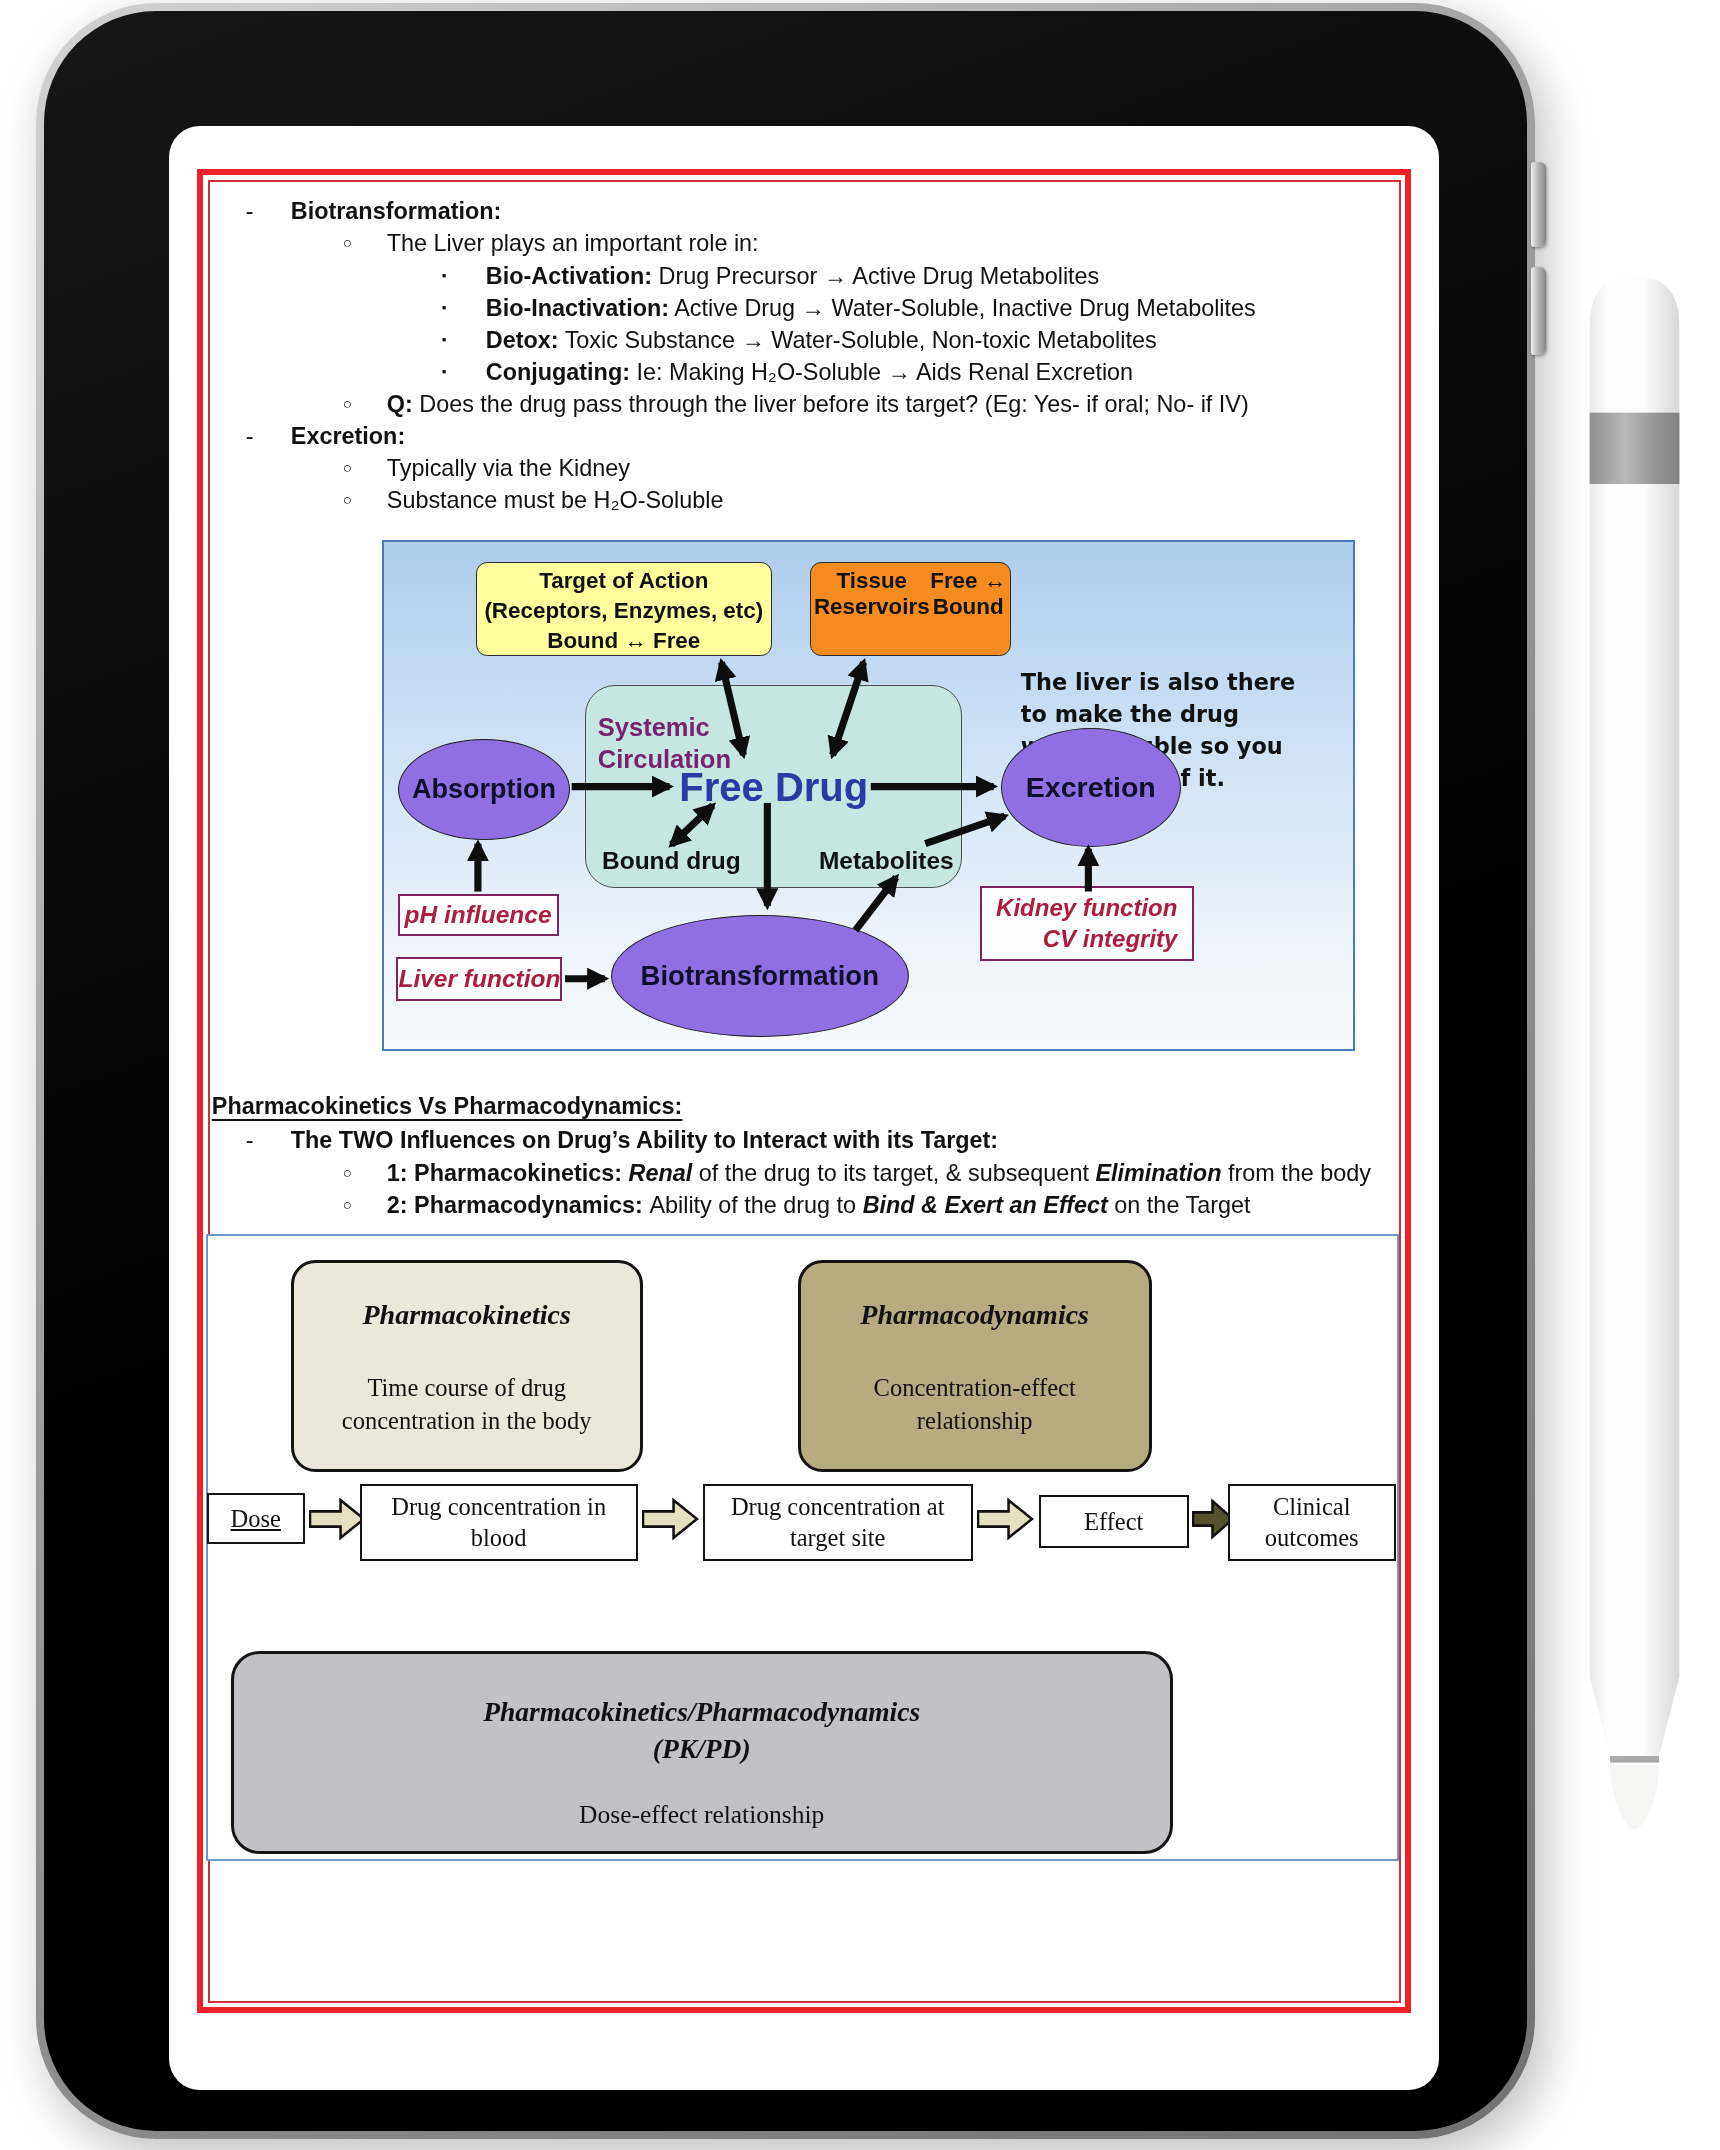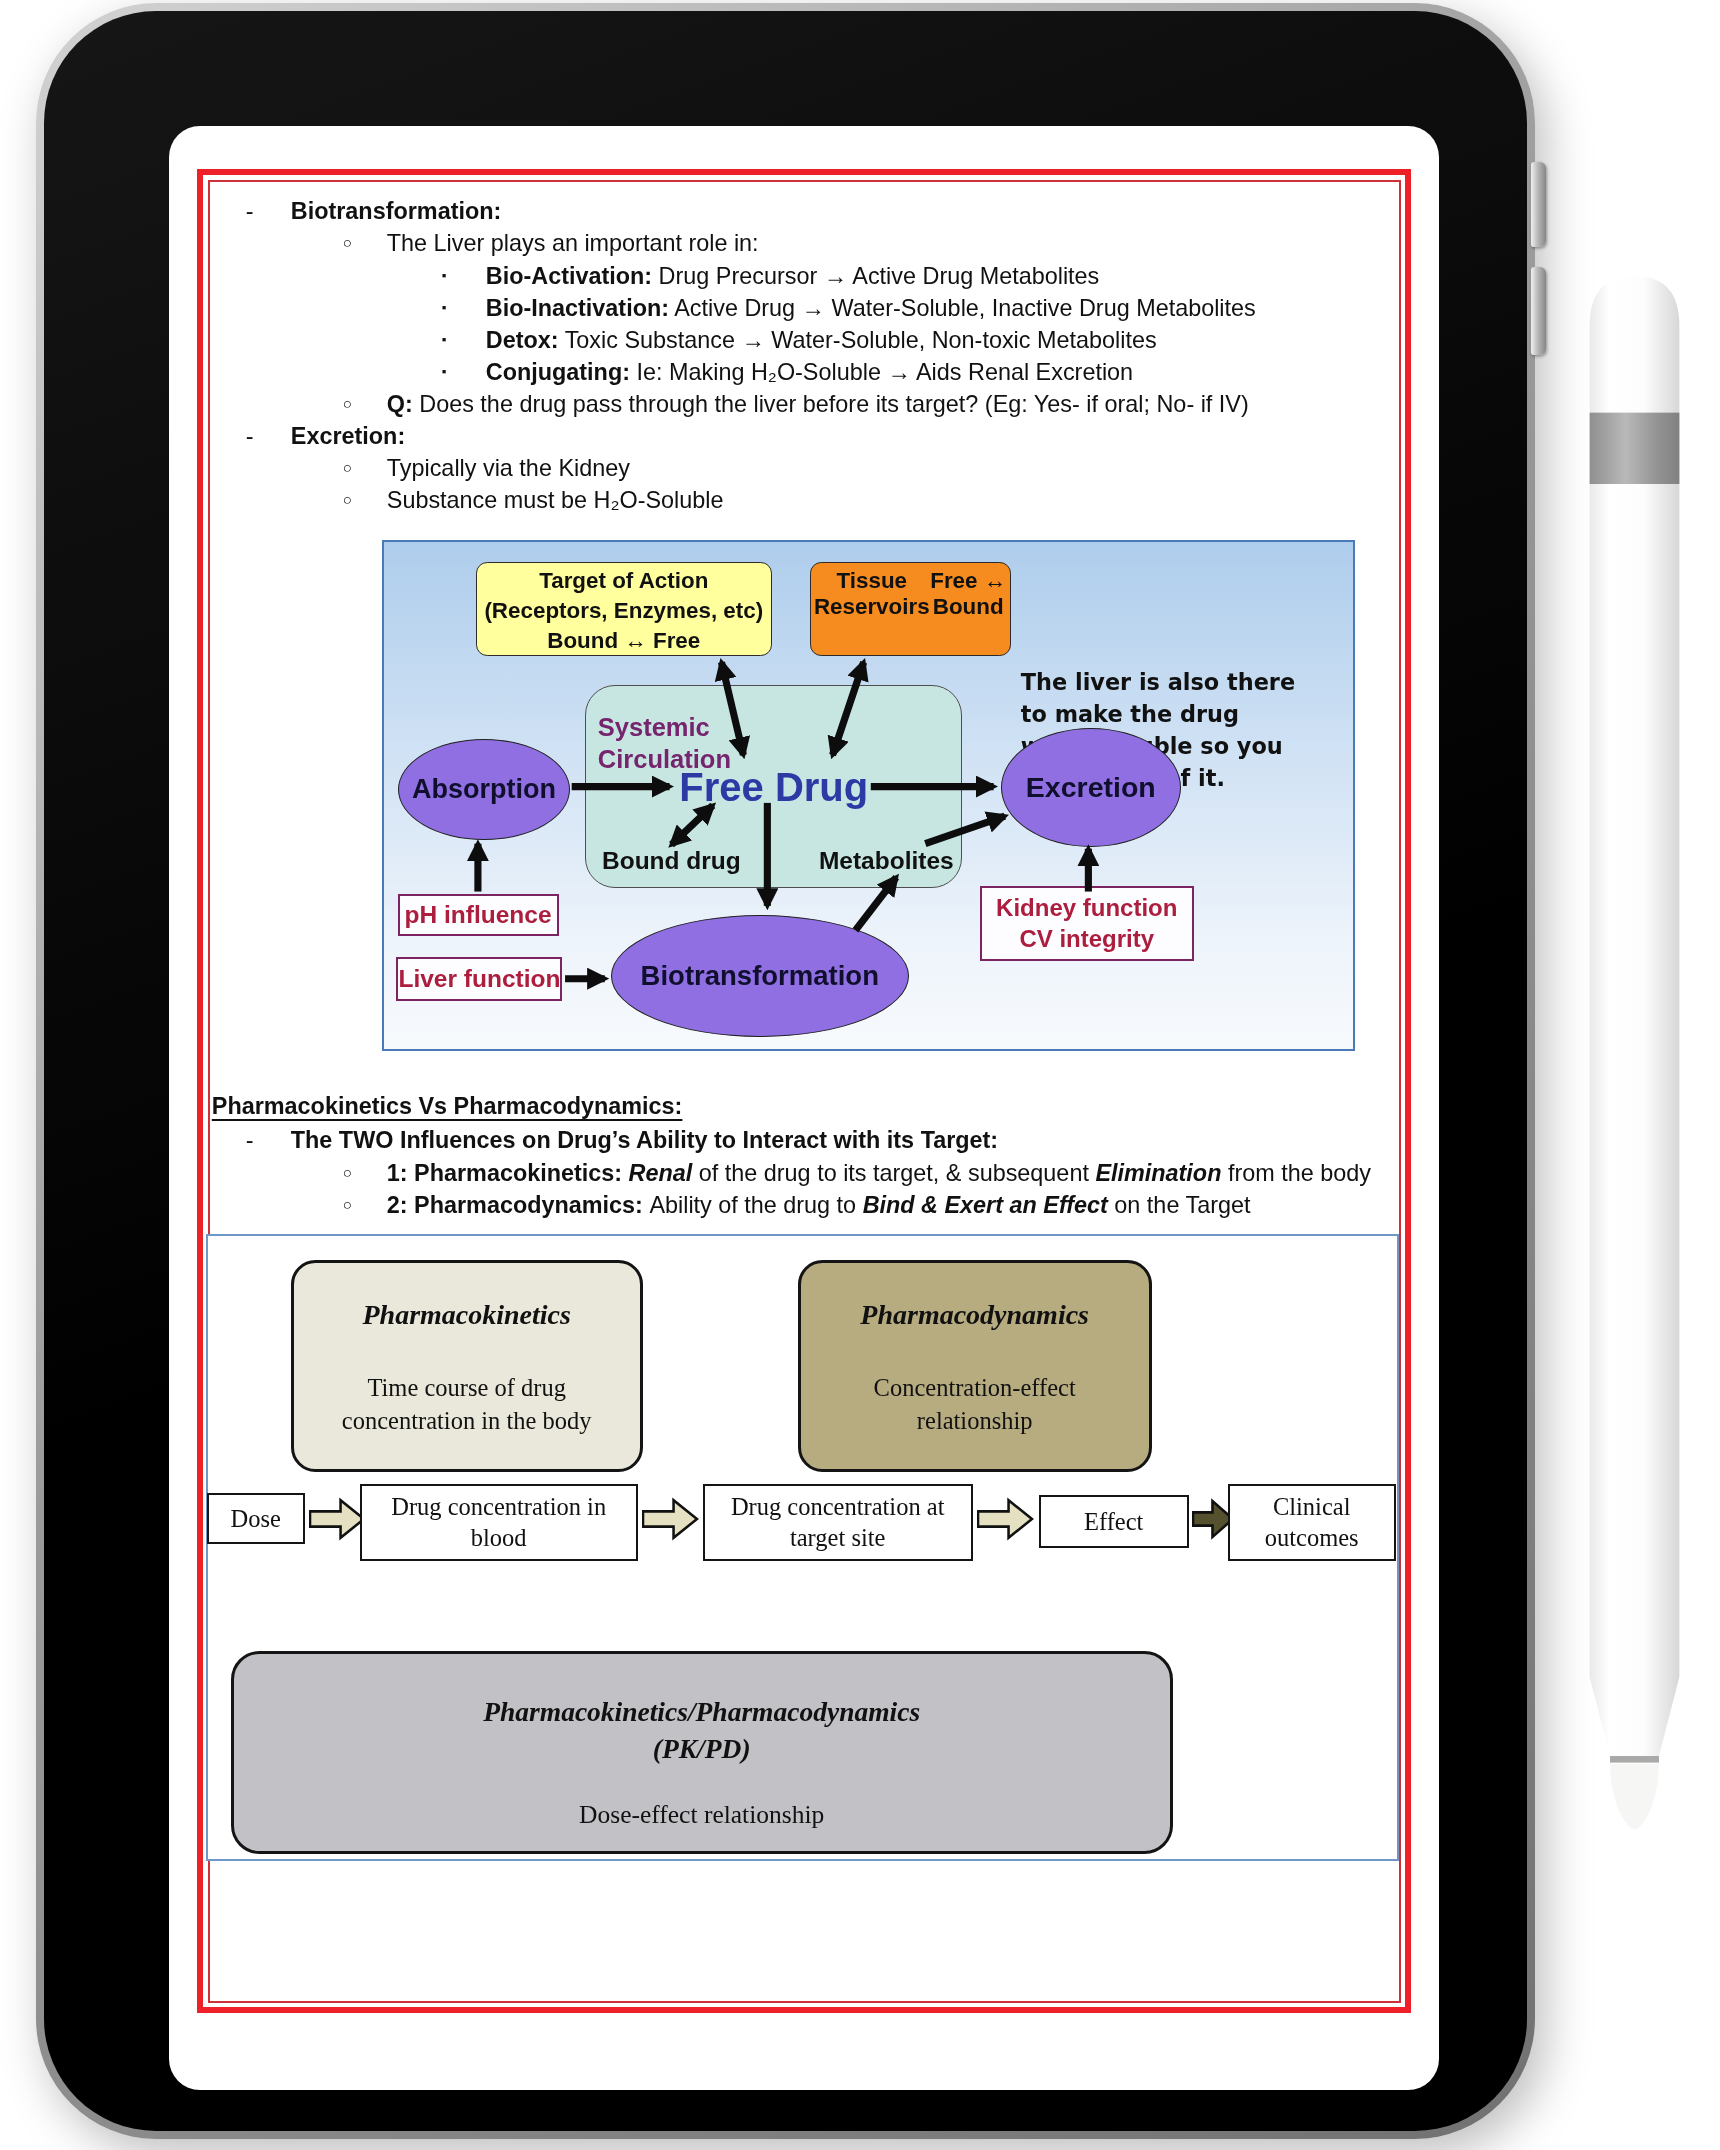--- a/index.html
+++ b/index.html
@@ -53,38 +53,38 @@
   .freedrug{position:absolute;left:255px;top:223px;width:270px;text-align:center;
         font-size:40px;font-weight:bold;color:#2b3aa5;}
   .bdrug{position:absolute;left:204px;top:305px;width:153px;text-align:right;font-size:24.5px;font-weight:bold;}
   .metab{position:absolute;left:426px;top:305px;width:153px;text-align:center;font-size:24.5px;font-weight:bold;}
   .ell{position:absolute;border:1.5px solid #202020;border-radius:50%;display:flex;align-items:center;
        justify-content:center;font-weight:bold;background:#8f6fe2;color:#10102e;}
   .absorption{left:14.3px;top:197px;width:170px;height:99px;font-size:27px;}
   .excretion{left:617px;top:186px;width:178px;height:117px;font-size:28.5px;}
   .biotrans{left:227px;top:373px;width:296px;height:120px;font-size:27.5px;}
   .rlabel{position:absolute;background:#fdfdff;border:2.5px solid #7c2462;color:#ad1e3e;font-weight:bold;
-       font-size:24.5px;display:flex;align-items:center;justify-content:center;text-align:center;box-sizing:border-box;}
+       font-size:24.5px;display:flex;align-items:center;justify-content:center;text-align:right;box-sizing:border-box;font-style:italic;}
   .ph{left:13.8px;top:352px;width:161px;height:42px;}
   .liver{left:12.7px;top:415px;width:166px;height:44px;}
   .kidney{left:596px;top:344px;width:214px;height:75px;line-height:31px;font-size:24px;}
   .d1svg{position:absolute;left:0;top:0;pointer-events:none;}
 
   
   .d2{position:absolute;left:-4.1px;top:1052px;width:1193px;height:627px;box-sizing:border-box;
       border:2.5px solid #6f97c8;background:#fff;font-family:"Liberation Serif",serif;}
   .rbox{position:absolute;border-radius:24.5px;border:3.1px solid #141414;text-align:center;box-sizing:border-box;}
   .pk{left:83px;top:24.5px;width:352px;height:212px;background:#e9e8da;}
   .pd{left:590px;top:24.5px;width:354px;height:212px;background:#b7ab80;}
   .rtitle{margin-top:36px;font-size:28px;font-weight:bold;font-style:italic;}
   .rbody{margin-top:40px;font-size:24.5px;line-height:33px;}
   .fbox{position:absolute;border:2px solid #141414;background:#fff;font-size:24.5px;line-height:31px;
         display:flex;align-items:center;justify-content:center;text-align:center;box-sizing:border-box;
         padding:0 15.3px;}
-  .dose{left:-1px;top:257px;width:98px;height:51px;}
+  .dose{left:-1px;top:257px;width:98px;height:51px;text-decoration:underline;}
   .dcb{left:152px;top:248px;width:278px;height:77px;}
   .dcts{left:495px;top:248px;width:270px;height:77px;}
   .effect{left:831px;top:259px;width:150px;height:53px;}
   .clinical{left:1020px;top:248px;width:168px;height:77px;}
   .farrow{position:absolute;top:261px;}
   .fa1{left:101px;}.fa2{left:434px;}.fa3{left:769px;}.fa4{left:984px;}
   .gray{left:23px;top:415px;width:942px;height:203px;background:#c2c1c6;border-width:3.6px;border-radius:28.5px;}
   .gtitle{margin-top:39px;font-size:27.5px;font-weight:bold;font-style:italic;line-height:37px;}
   .gbody{margin-top:33px;font-size:25.5px;}
 

